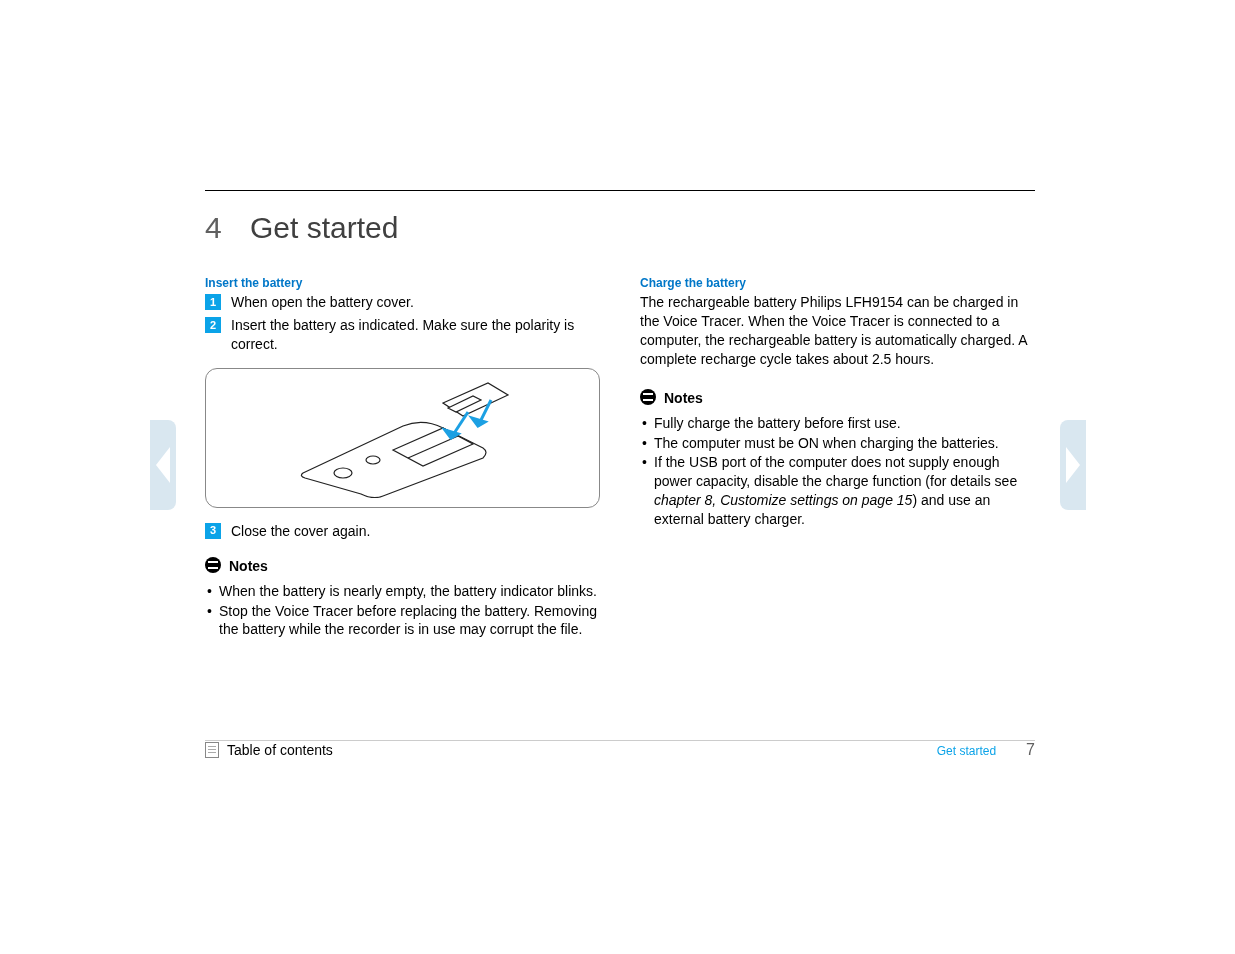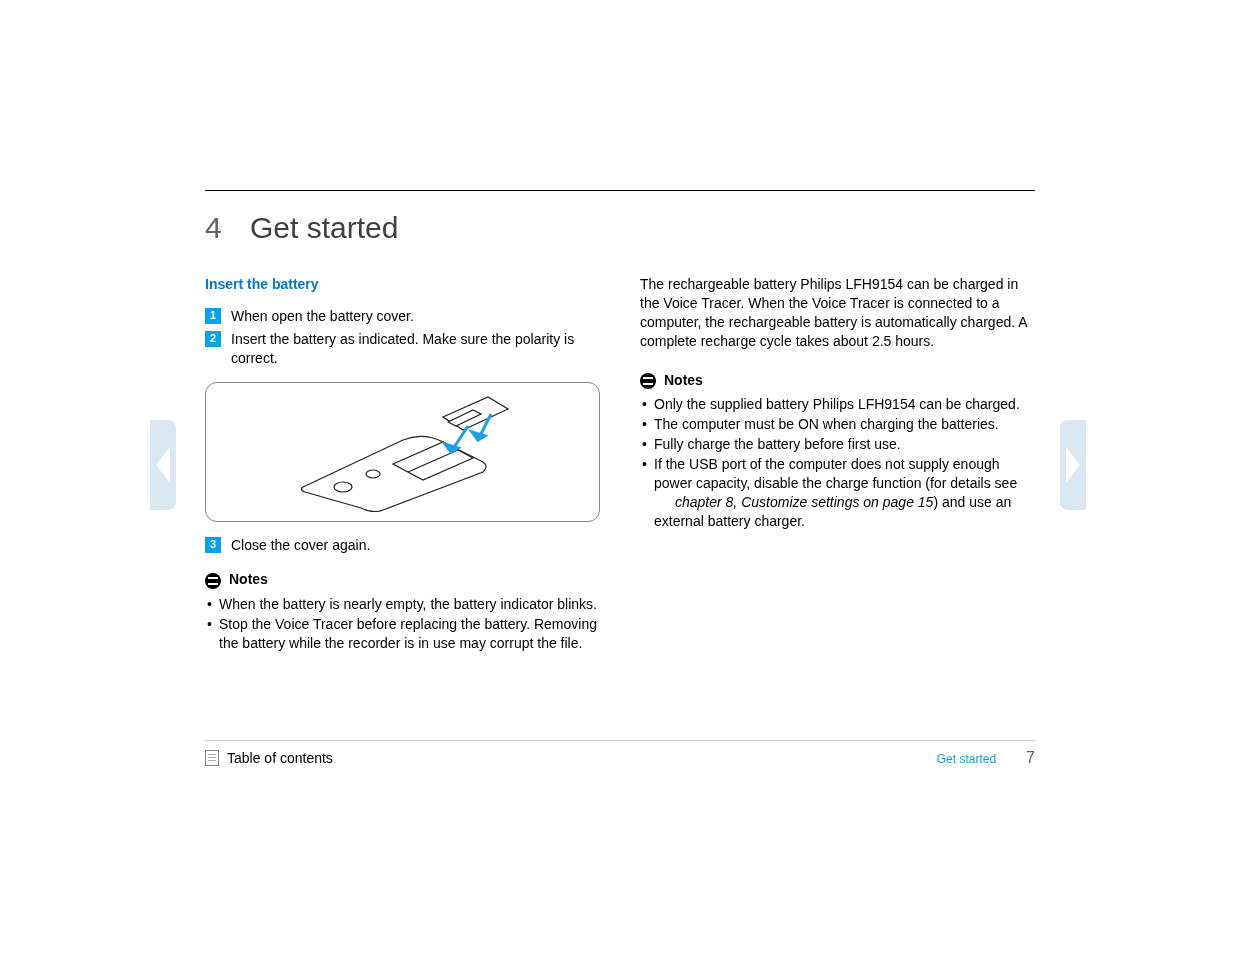--- a/index.html
+++ b/index.html
@@ -13,51 +13,51 @@
     position:absolute; left:205px; top:190px; width:830px;
   }
   .rule-top {
     border-top:1px solid #000; margin-bottom:20px;
   }
   .chapter-line { display:flex; align-items:baseline; margin-bottom:30px; }
   .chapter-num { font-size:30px; font-weight:300; color:#606060; width:45px; }
   .chapter-title { font-size:30px; font-weight:300; color:#404040; }
   .cols { display:flex; gap:40px; }
   .col { width:395px; font-size:14px; line-height:1.35; }
-  .sub-head { color:#0077c8; font-weight:700; font-size:14px; margin-bottom:13px; }
+  .sub-head { color:#0077c8; font-weight:700; font-size:12px; margin-bottom:2px; }
   .step { display:flex; align-items:flex-start; margin-bottom:4px; }
   .step-badge {
     width:16px; height:16px; background:#0ba3e8; color:#fff;
     font-size:11px; font-weight:700; display:flex; align-items:center; justify-content:center;
     margin-right:10px; margin-top:1px; flex-shrink:0;
   }
   .step-text { flex:1; }
   .illus {
     border:1px solid #888; border-radius:12px;
     width:395px; height:140px; margin:14px 0 14px 0;
     display:flex; align-items:center; justify-content:center;
   }
-  .notes-head { display:flex; align-items:flex-end; gap:8px; margin:16px 0 6px 0; font-weight:700; }
+  .notes-head { display:flex; align-items:flex-start; gap:8px; margin:16px 0 6px 0; font-weight:700; }
   .note-icon {
     width:16px; height:16px; border-radius:50%; background:#000; position:relative; flex-shrink:0;
   }
   .note-icon::before {
     content:""; position:absolute; left:3px; right:3px; top:4px; height:2px; background:#fff;
   }
   .note-icon::after {
     content:""; position:absolute; left:3px; right:3px; bottom:4px; height:2px; background:#fff;
   }
   ul.notes { list-style:none; padding-left:0; }
   ul.notes li { position:relative; padding-left:14px; margin-bottom:1px; }
   ul.notes li::before { content:"•"; position:absolute; left:2px; top:0; }
   .para { margin-bottom:20px; }
-  .ital { font-style:italic;margin-left:21px; }
+  .ital { font-style:italic; }
   .footer {
     position:absolute; left:205px; top:740px; width:830px;
-    border-top:1px solid #ccc; padding-top:8px;
+    border-top:1px solid #ccc; 
     display:flex; justify-content:space-between; align-items:center;
     font-size:14px;
   }
   .toc-link { display:flex; align-items:center; gap:8px; color:#000; }
   .toc-icon {
     width:14px; height:16px; border:1px solid #888; position:relative;
   }
   .toc-icon::before { content:""; position:absolute; left:2px; right:2px; top:3px; height:1px; background:#aaa; box-shadow:0 3px 0 #aaa,0 6px 0 #aaa; }
   .footer-right { display:flex; align-items:baseline; gap:30px; }
   .footer-section { color:#0ba3e8; font-size:12px; }
@@ -139,30 +139,30 @@
         <span class="note-icon"></span>
         <span>Notes</span>
       </div>
       <ul class="notes">
         <li>When the battery is nearly empty, the battery indicator blinks.</li>
         <li>Stop the Voice Tracer before replacing the battery. Removing the battery while the recorder is in use may corrupt the file.</li>
       </ul>
     </div>
 
     <div class="col">
+      <div class="sub-head">Charge the battery</div>
       <p class="para">The rechargeable battery Philips LFH9154 can be charged in the Voice Tracer. When the Voice Tracer is connected to a computer, the rechargeable battery is automatically charged. A complete recharge cycle takes about 2.5 hours.</p>
 
       <div class="notes-head">
         <span class="note-icon"></span>
         <span>Notes</span>
       </div>
       <ul class="notes">
-        <li>Only the supplied battery Philips LFH9154 can be charged.</li>
+        <li>Fully charge the battery before first use.</li>
         <li>The computer must be ON when charging the batteries.</li>
-        <li>Fully charge the battery before first use.</li>
         <li>
           <span>If the USB port of the computer does not supply enough power capacity, disable the charge function (for details see </span><span class="ital">chapter 8, Customize settings on page 15</span><span>) and use an external battery charger.</span>
         </li>
       </ul>
     </div>
   </div>
 </div>
 
 <div class="footer">
   <div class="toc-link">

